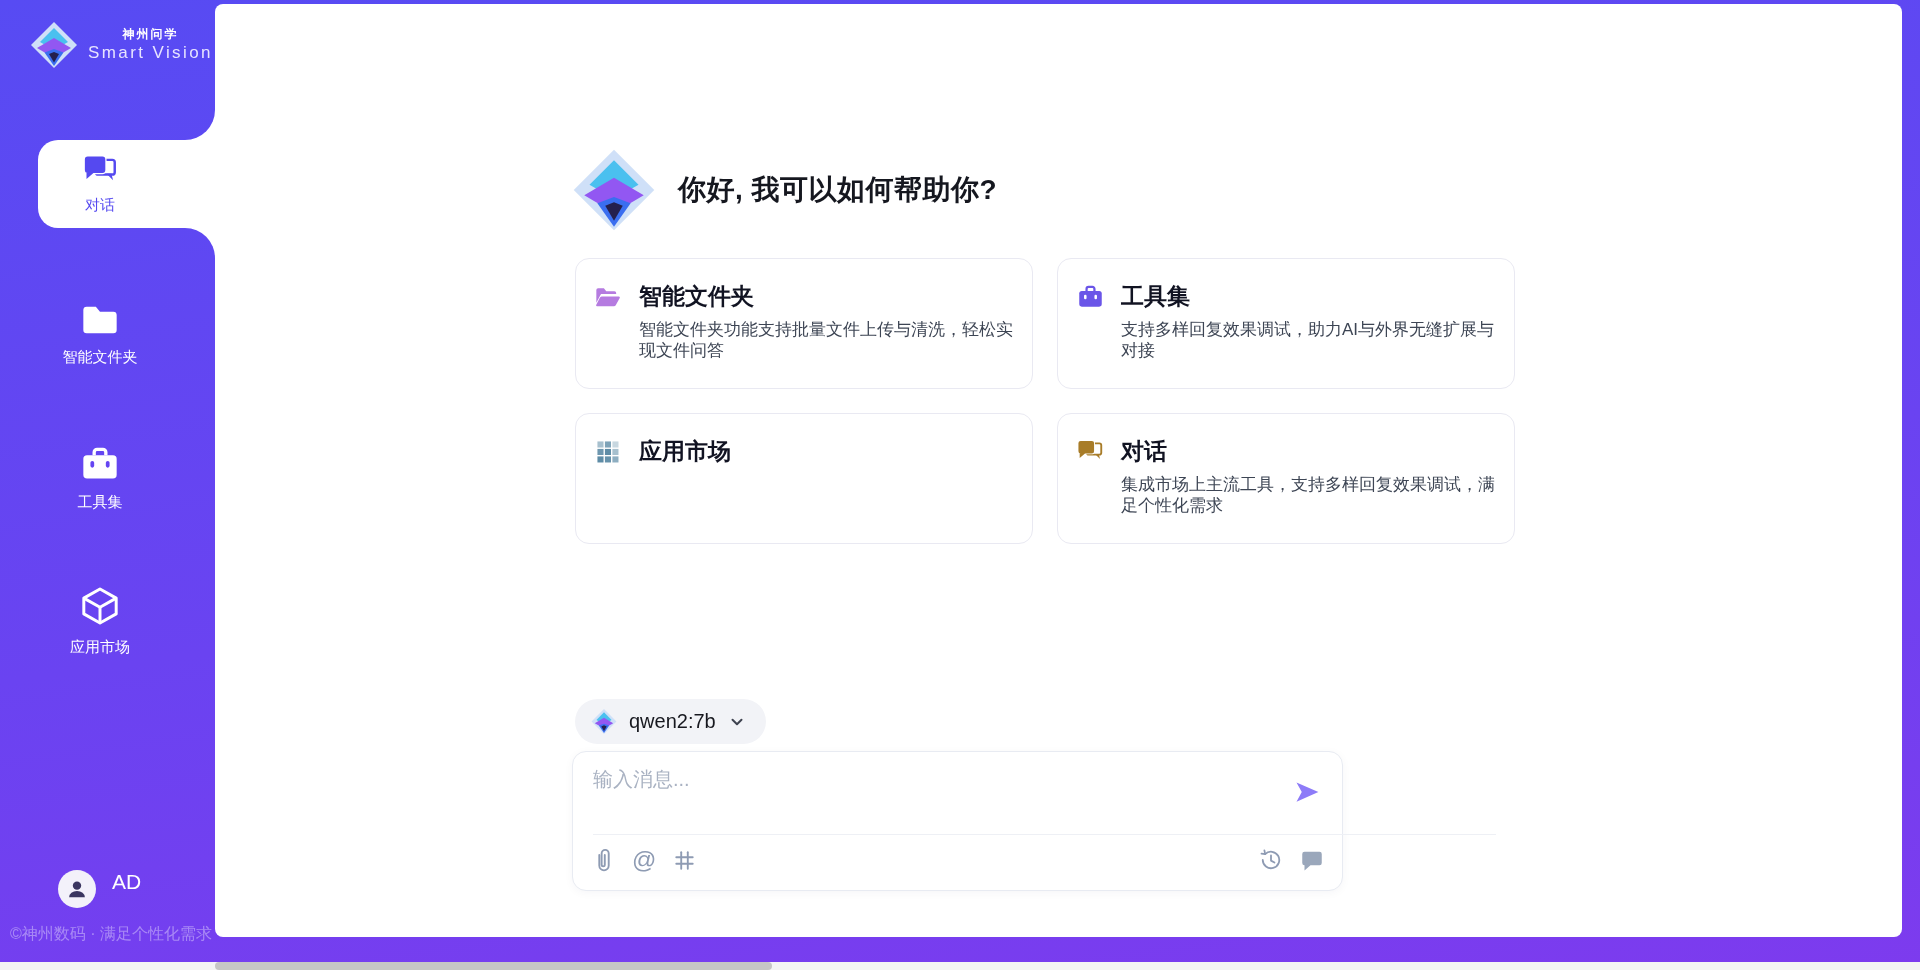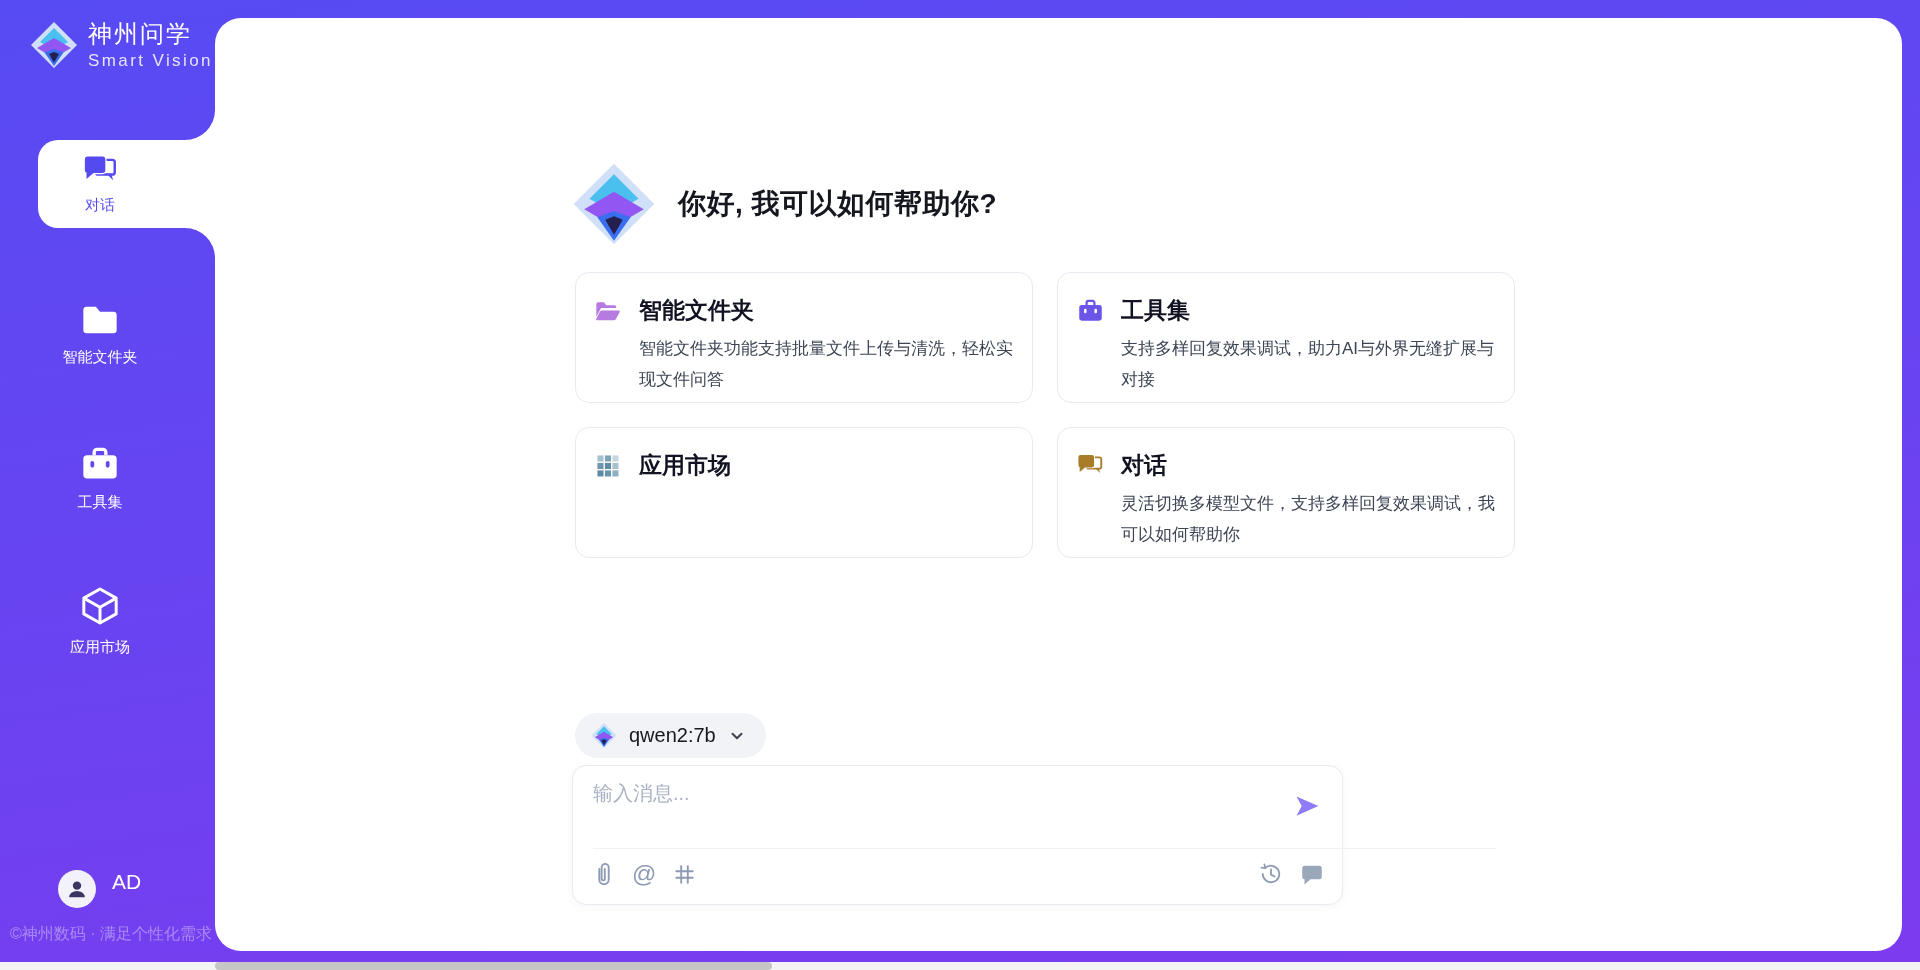--- a/index.html
+++ b/index.html
@@ -7,21 +7,21 @@
   body {
     font-family:"Liberation Sans","DejaVu Sans",sans-serif;
     background:linear-gradient(172deg,#574bf3 0%,#6a43f1 55%,#7d3bee 100%);
     background-attachment:fixed;
     position:relative;
   }
   
   .sidebar { position:absolute; left:0; top:0; width:215px; height:970px; }
   .brand { position:absolute; left:30px; top:20px; display:flex; align-items:center; gap:10px; }
   .brand svg { width:48px; height:50px; }
-  .brand-name { color:#fff; font-size:24px; font-weight:normal; letter-spacing:2px; line-height:1.2; }
+  .brand-name { color:#fff; font-size:12px; font-weight:bold; letter-spacing:2px; line-height:1.2;text-align:center; }
   .brand-sub  { color:#e7e4ff; font-size:17px; letter-spacing:2.4px; margin-top:2px; }
 
   .nav-tab { position:absolute; left:38px; top:140px; width:177px; height:88px;
     background:#fff; border-radius:20px 0 0 20px; cursor:pointer; }
   .nav-tab-inner { width:124px; height:100%; display:flex; flex-direction:column;
     align-items:center; justify-content:center; gap:5px; }
   .nav-tab-inner .nav-label { color:#5549f0; }
   .fillet { position:absolute; left:175px; width:40px; height:40px; background:#fff; }
   .fillet::after { content:""; display:block; width:100%; height:100%;
     background:linear-gradient(172deg,#574bf3 0%,#6a43f1 55%,#7d3bee 100%);
@@ -35,34 +35,34 @@
   .ni-1 { top:285px; } .ni-2 { top:428px; } .ni-3 { top:571px; } .ni-4 { top:716px; }
 
   .user { position:absolute; left:58px; top:870px; display:flex; align-items:flex-start; cursor:pointer; }
   .avatar { width:38px; height:38px; border-radius:50%; background:#f3f1fa;
     display:flex; align-items:center; justify-content:center; }
   .user-name { color:#fff; font-size:21px; margin-left:16px; }
   .copyright { position:absolute; left:10px; top:924px; width:200px;
     color:rgba(255,255,255,.38); font-size:16px; white-space:nowrap; }
 
   
-  .panel { position:absolute; left:215px; top:18px; width:1687px; height:933px;
-    background:#fff; border-radius:26px; }
+  .panel { position:absolute; left:215px; top:4px; width:1687px; height:933px;
+    background:#fff; border-radius:8px; }
   .hero { position:absolute; left:357px; top:142px; display:flex; align-items:center; gap:22px; }
   .hero svg { width:84px; height:88px; }
   .hero h1 { font-size:28px; font-weight:bold; color:#15171f; letter-spacing:.5px; }
 
   .cards { position:absolute; left:360px; top:254px; width:940px;
     display:grid; grid-template-columns:458px 458px; gap:24px; }
   .card { height:131px; background:#fff; border:1px solid #e9e9f2; border-radius:14px;
     padding:22px 20px 0 18px; cursor:pointer; }
   .card-head { display:flex; align-items:center; gap:17px; }
   .card-head .cicon { width:28px; display:flex; justify-content:center; }
   .card-head h2 { font-size:23px; font-weight:bold; color:#111322; }
-  .card p { margin:7px 0 0 45px; width:376px; font-size:17px; line-height:31px; color:#3d4554; }
+  .card p { margin:7px 0 0 45px; width:376px; font-size:17px; line-height:21px; color:#3d4554; }
 
   .model-pill { position:absolute; left:360px; top:695px; height:45px;
     display:inline-flex; align-items:center; gap:12px; padding:0 20px 0 16px;
     background:#f2f3f7; border:none; border-radius:23px; cursor:pointer; }
   .model-pill svg.gem { width:26px; height:27px; }
   .model-name { font-size:20px; color:#17181f; font-family:"Liberation Sans","DejaVu Sans",sans-serif; }
 
   .composer { position:absolute; left:357px; top:747px; width:771px; height:140px;
     background:#fff; border:1px solid #e8ebf2; border-radius:14px;
     box-shadow:0 2px 10px rgba(29,35,84,.04); }
@@ -249,21 +249,21 @@
       <div class="card-head">
         <span class="cicon">
           <svg viewBox="0 0 44 40" width="28" height="25">
             <rect x="17" y="7" width="23" height="18" rx="3" fill="none" stroke="#a87c28" stroke-width="3"></rect>
             <path d="M30 24 L38 32 L36 24 Z" fill="#a87c28"></path>
             <path d="M7 3 h18 a3.5 3.5 0 0 1 3.5 3.5 v13 a3.5 3.5 0 0 1 -3.5 3.5 H14 l-8.5 7.5 V23 H7 a3.5 3.5 0 0 1 -3.5 -3.5 v-13 A3.5 3.5 0 0 1 7 3 z" fill="#a87c28" stroke="#ffffff" stroke-width="3" paint-order="stroke"></path>
           </svg>
         </span>
         <h2>对话</h2>
       </div>
-      <p>灵活切换多模型文件，支持多样回复效果调试，我可以如何帮助你</p>
+      <p>集成市场上主流工具，支持多样回复效果调试，满足个性化需求</p>
     </div>
   </div>
 
   <button class="model-pill">
     <svg class="gem" viewBox="0 0 96 96">
         <use href="#gem"></use>
       </svg>
     <span class="model-name">qwen2:7b</span>
     <svg viewBox="0 0 20 20" width="18" height="18" fill="none" stroke="#3f4350" stroke-width="2.2" stroke-linecap="round" stroke-linejoin="round">
       <path d="M5 7.5 L10 12.5 L15 7.5"></path>

